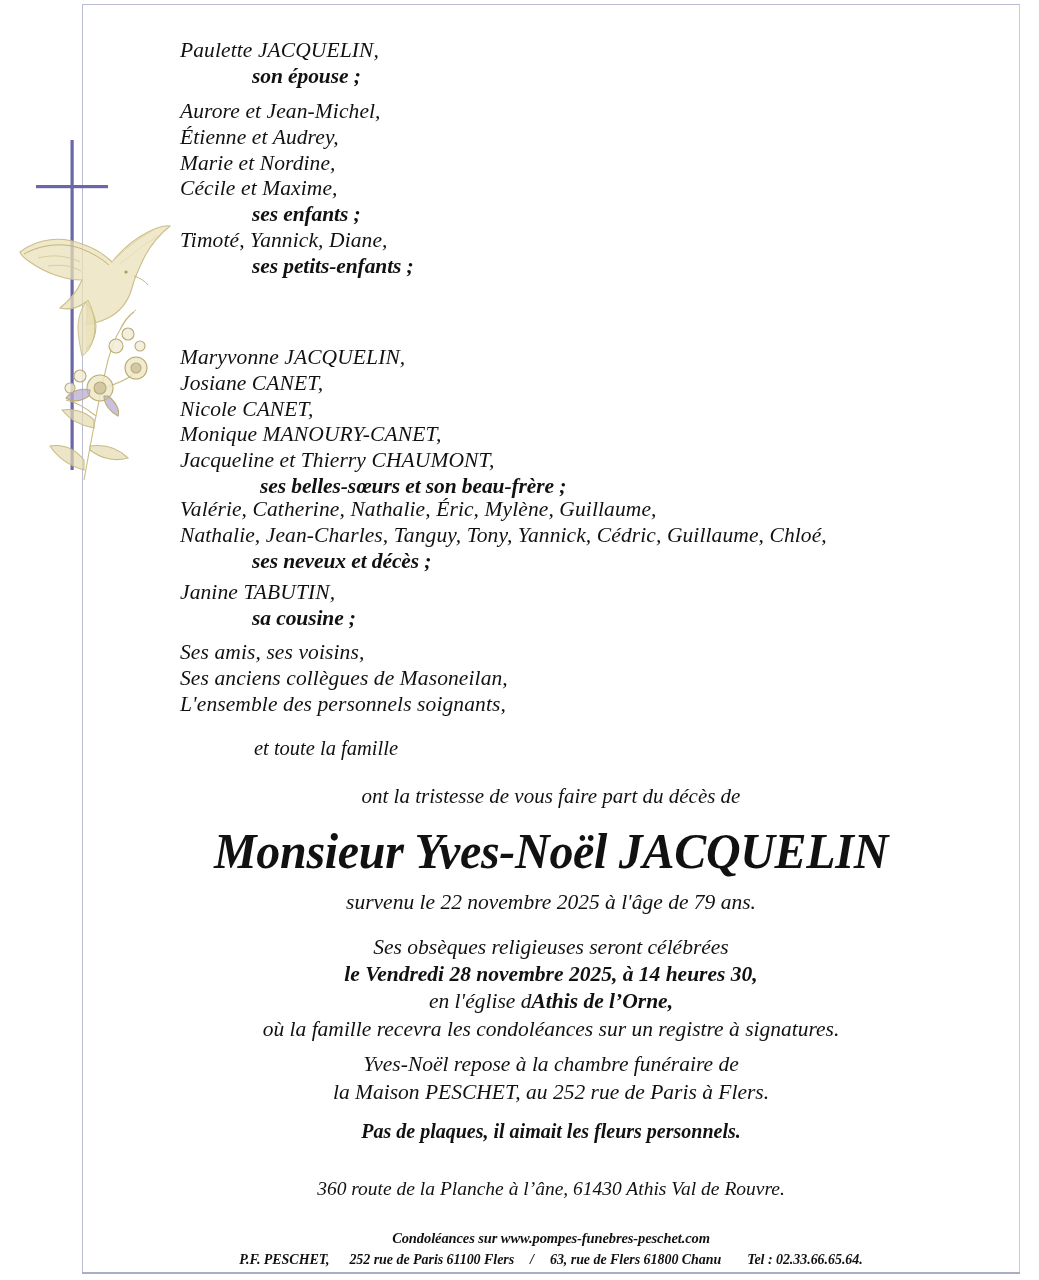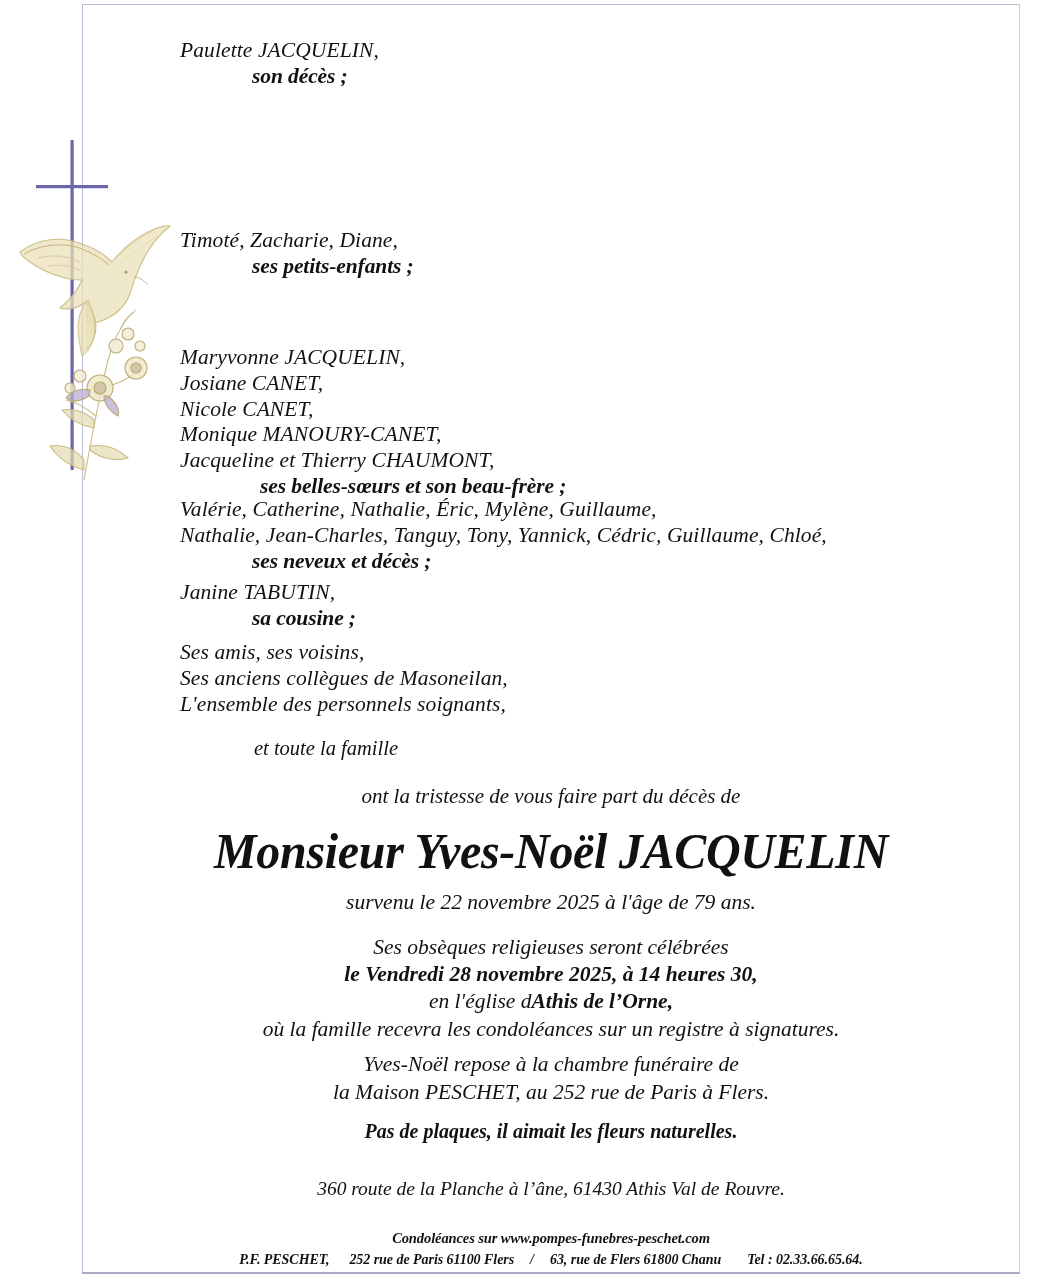--- a/index.html
+++ b/index.html
@@ -235,26 +235,33 @@
       <path d="M112 190 C116 182 120 176 126 172" stroke="#cfc characters"></path>
       <path d="M112 190 C116 180 122 174 128 170" stroke="#c9bc83" stroke-width=".9"></path>
     </g>
   </svg>
 </div>
 
 <div id="content">
 
   <div class="blk" id="b-epouse">
     <span>Paulette JACQUELIN,</span>
-    <span class="rel">son décès ;</span>
-  </div>
-
+    <span class="rel">son épouse ;</span>
+  </div>
+
+  <div class="blk" id="b-enfants">
+    <span>Aurore et Jean-Michel,</span><br>
+    <span>Étienne et Audrey,</span><br>
+    <span>Marie et Nordine,</span><br>
+    <span>Cécile et Maxime,</span>
+    <span class="rel">ses enfants ;</span>
+  </div>
 
   <div class="blk" id="b-petits">
-    <span>Timoté, Zacharie, Diane,</span>
+    <span>Timoté, Yannick, Diane,</span>
     <span class="rel">ses petits-enfants ;</span>
   </div>
 
 
   <div class="blk" id="b-belles">
     <span>Maryvonne JACQUELIN,</span><br>
     <span>Josiane CANET,</span><br>
     <span>Nicole CANET,</span><br>
     <span>Monique MANOURY-CANET,</span><br>
     <span>Jacqueline et Thierry CHAUMONT,</span>
@@ -291,21 +298,21 @@
     <b>le Vendredi 28 novembre 2025, à 14 heures 30,</b><br>
     <span>en l'église d</span><b>Athis de l’Orne,</b><br>
     <span>où la famille recevra les condoléances sur un registre à signatures.</span>
   </div>
 
   <div class="ctr" id="b-repose">
     <span>Yves-Noël repose à la chambre funéraire de</span><br>
     <span>la Maison PESCHET, au 252 rue de Paris à Flers.</span>
   </div>
 
-  <div class="ctr" id="b-plaques">Pas de plaques, il aimait les fleurs naturelles.</div>
+  <div class="ctr" id="b-plaques">Pas de plaques, il aimait les fleurs personnels.</div>
 
   <div class="ctr" id="b-adresse">360 route de la Planche à l’âne, 61430 Athis Val de Rouvre.</div>
 
   <div id="b-cond">Condoléances sur www.pompes-funebres-peschet.com</div>
 
   <div id="b-pf">
     <span class="seg">P.F. PESCHET,</span><span class="sp1"></span><span class="seg">252 rue de Paris 61100 Flers</span><span class="sp2"></span><span class="seg">/</span><span class="sp2"></span><span class="seg">63, rue de Flers 61800 Chanu</span><span class="sp3"></span><span class="seg">Tel : 02.33.66.65.64.</span>
   </div>
 
 </div>

